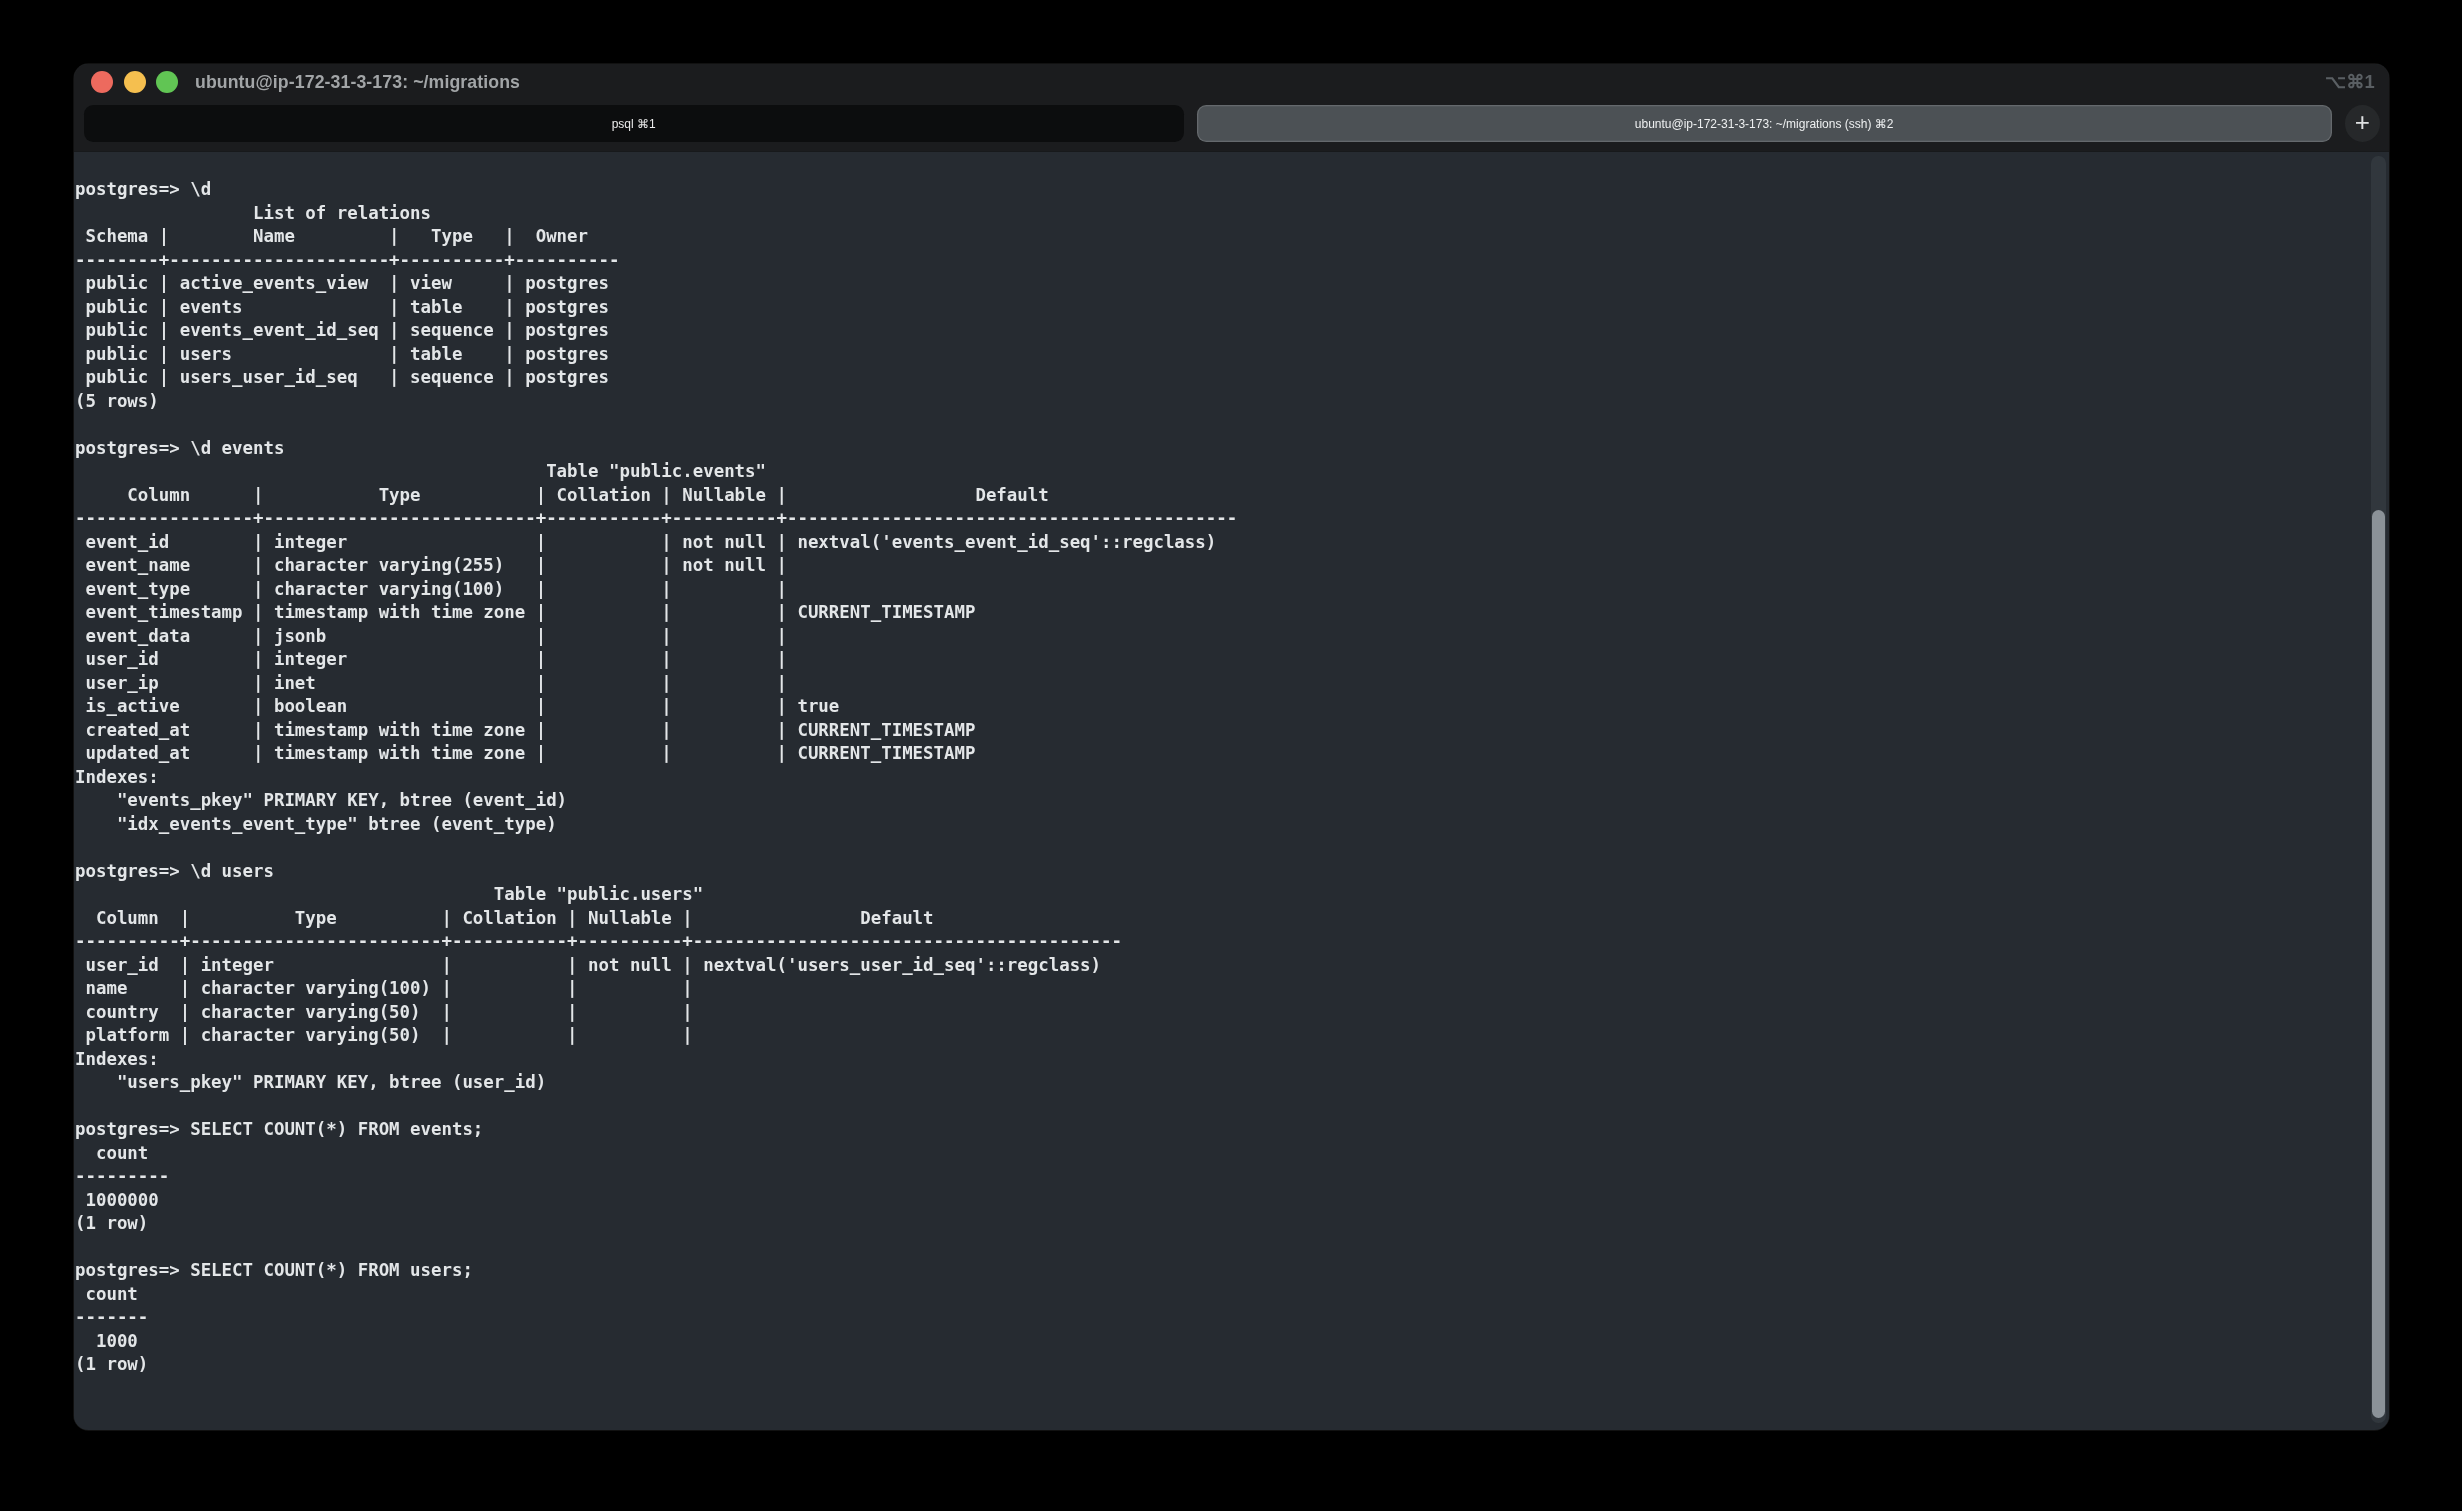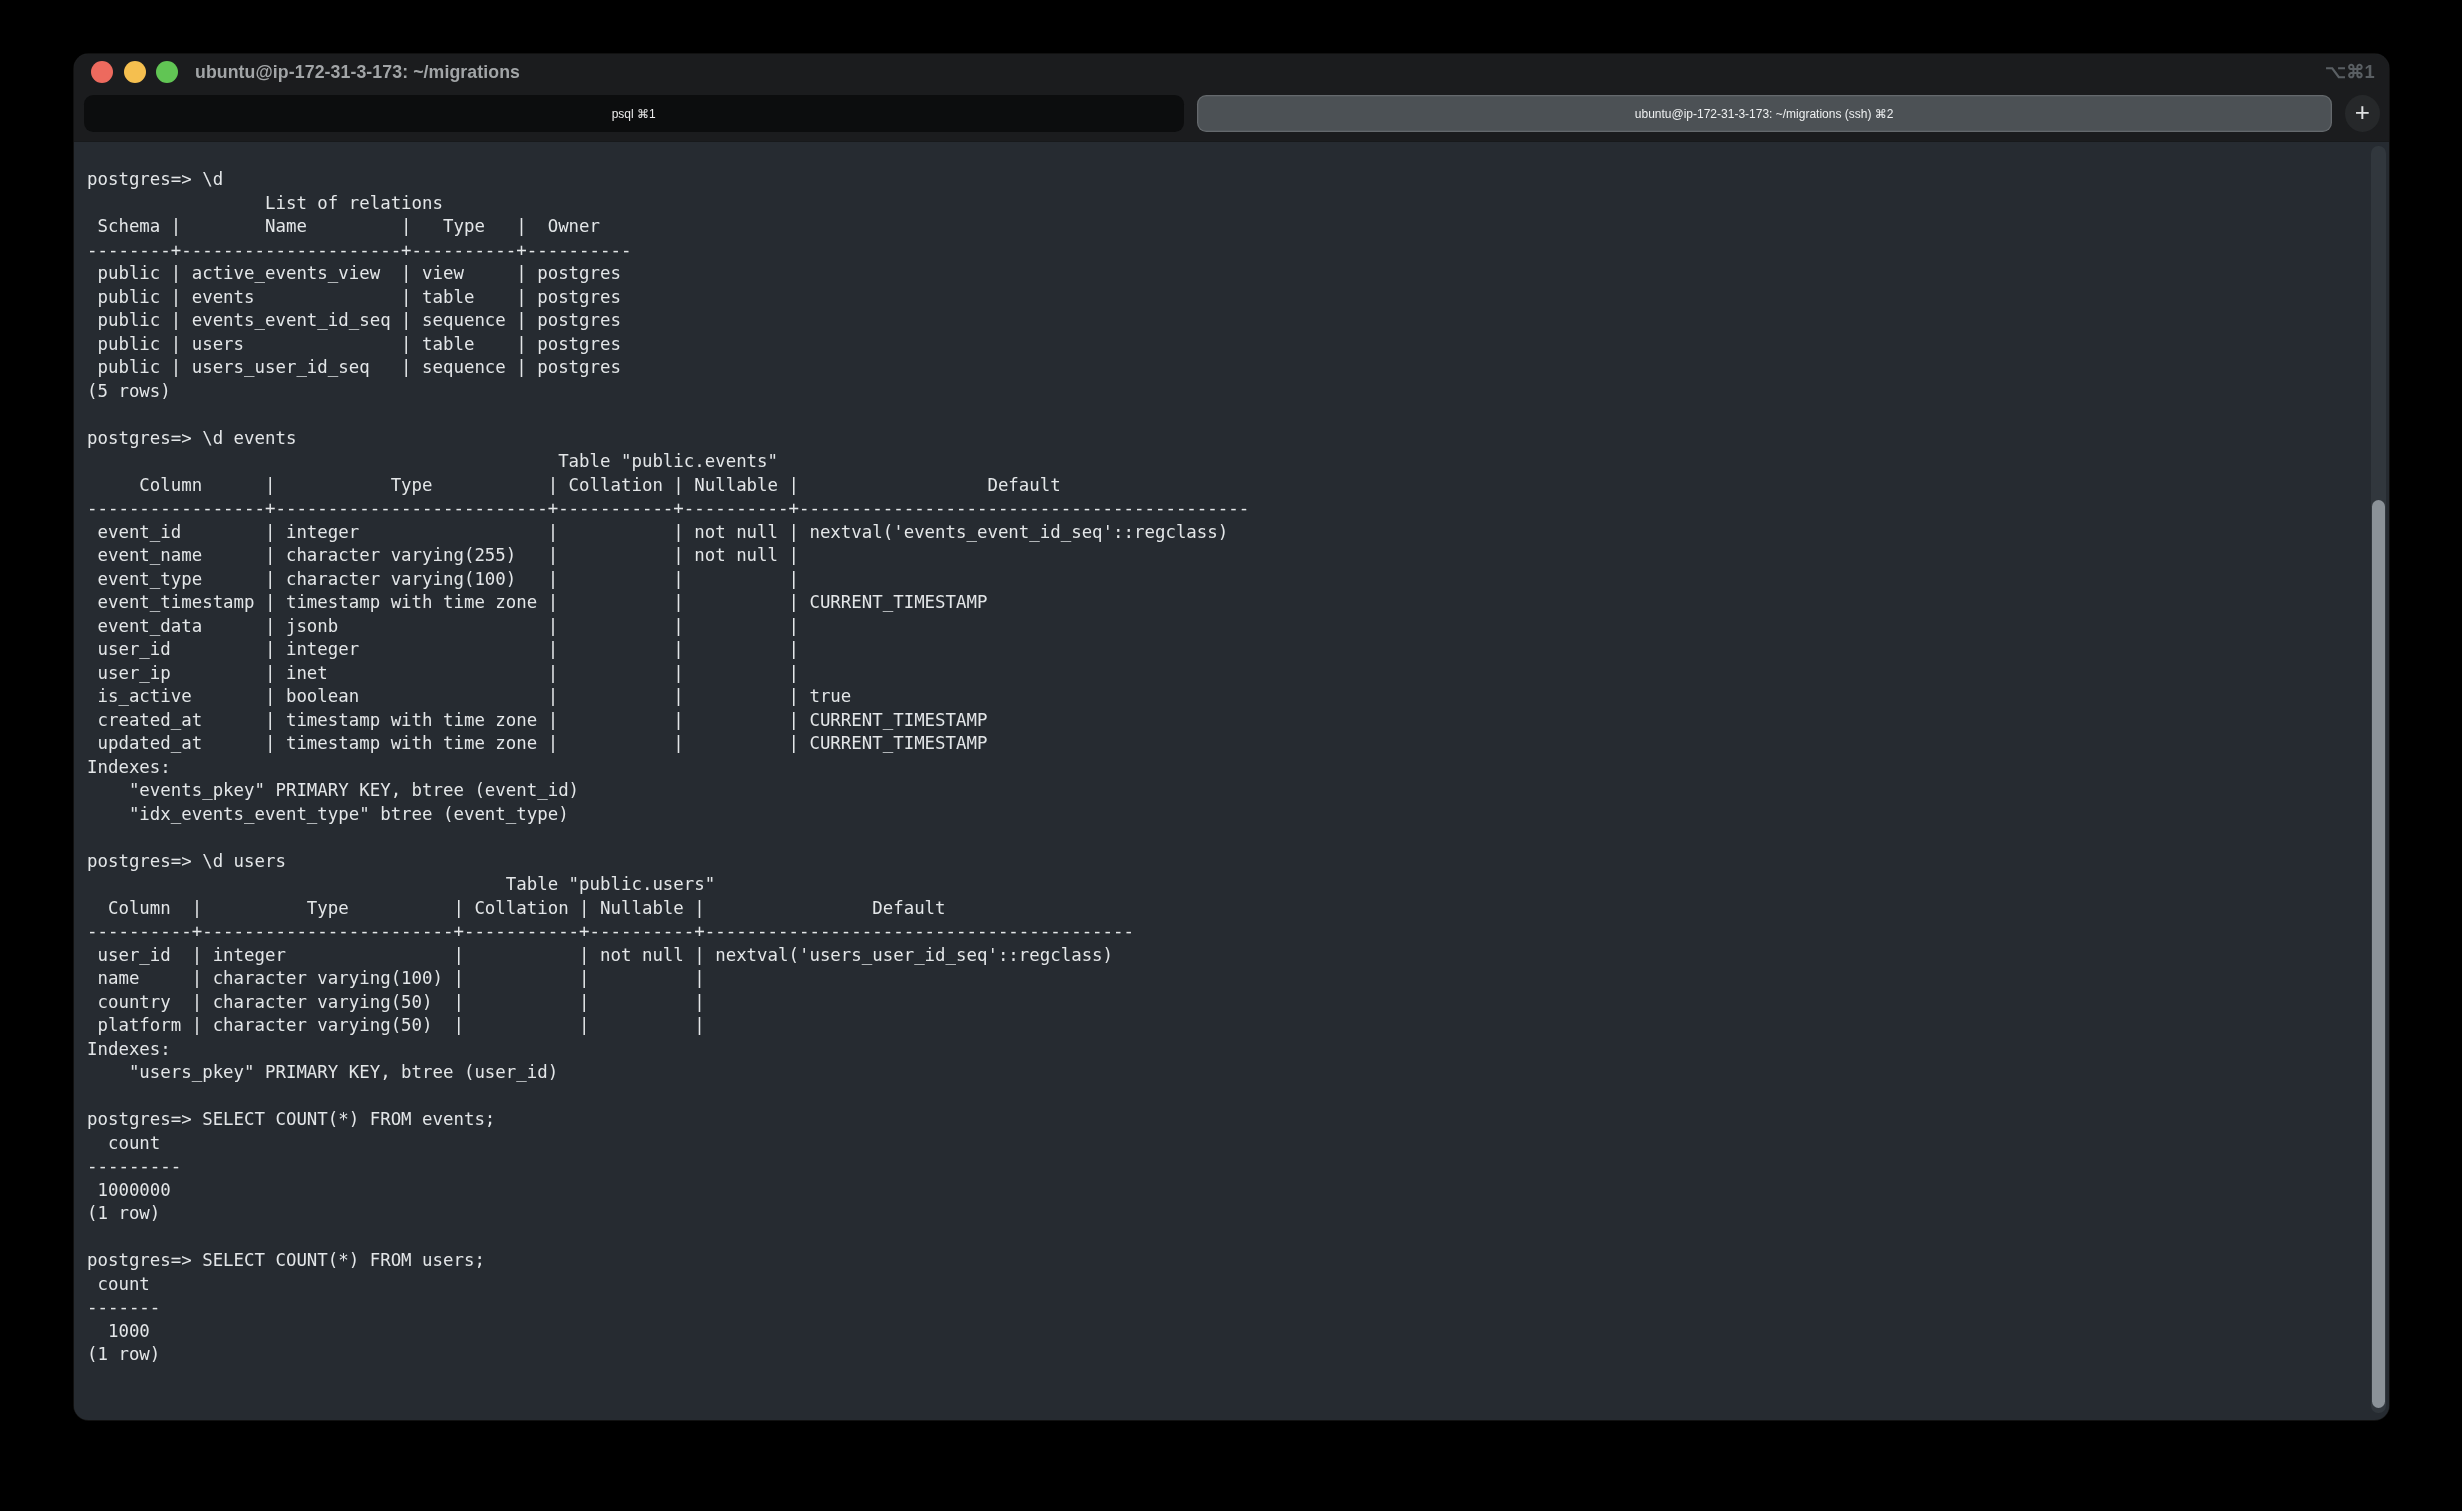--- a/index.html
+++ b/index.html
@@ -7,21 +7,21 @@
     --titlebar-text:#a2a5a7; --shortcut-text:#5a5f63;
     --tab-active-bg:#0c0d0e; --tab-active-text:#ececec;
     --tab-inactive-bg:#4c5155; --tab-inactive-text:#eef0f1;
     --traffic-red:#ed6a5e; --traffic-yellow:#f5bf4f; --traffic-green:#61c554;
     --scrollbar-track:#31373d; --scrollbar-thumb:#8b9298; --cursor:#e0e4e6;
   }
   *{margin:0;padding:0;box-sizing:border-box;}
   html,body{width:2462px;height:1512px;overflow:hidden;}
   body{background:var(--bg);font-family:"Liberation Sans",sans-serif;}
   .window{
-    position:absolute;left:74px;top:54px;width:2315px;height:1366px;
+    position:absolute;left:74px;top:64px;width:2315px;height:1366px;
     border-radius:14.4px;overflow:hidden;background:var(--terminal-bg);
     box-shadow:0 0 0 0.7px rgba(255,255,255,0.09), 0 26px 59px rgba(0,0,0,0.85);
   }
   .titlebar{
     height:36px;background:var(--chrome-bg);display:flex;align-items:center;
     padding:0 14.4px 0 17px;position:relative;
   }
   .lights{display:flex;align-items:center;gap:10.5px;}
   .light{width:22px;height:22px;border-radius:50%;display:inline-block;}
   .light.red{background:var(--traffic-red);}
@@ -47,21 +47,21 @@
     width:1194px;background:var(--tab-inactive-bg);color:var(--tab-inactive-text);
     box-shadow:inset 0 0 0 1.3px rgba(255,255,255,0.14);
   }
   .newtab{
     margin-left:auto;align-self:center;width:37px;height:37px;border-radius:50%;
     background:#26282a;color:#dfe1e2;font-size:26px;font-weight:300;line-height:34px;
     text-align:center;
   }
   .content{
     position:relative;height:1277px;background:var(--terminal-bg);
-    padding:26px 26px 0 13px;overflow:hidden;
+    padding:26px 26px 0 1px;overflow:hidden;font-weight:bold;
   }
   .term{
     font-family:"DejaVu Sans Mono",monospace;font-size:17.4px;line-height:23.5px;
     color:var(--terminal-text);white-space:pre;
   }
   .cursor{
     display:inline-block;width:2.6px;height:21px;background:var(--cursor);
     vertical-align:-3.3px;
   }
   .sb-track{

